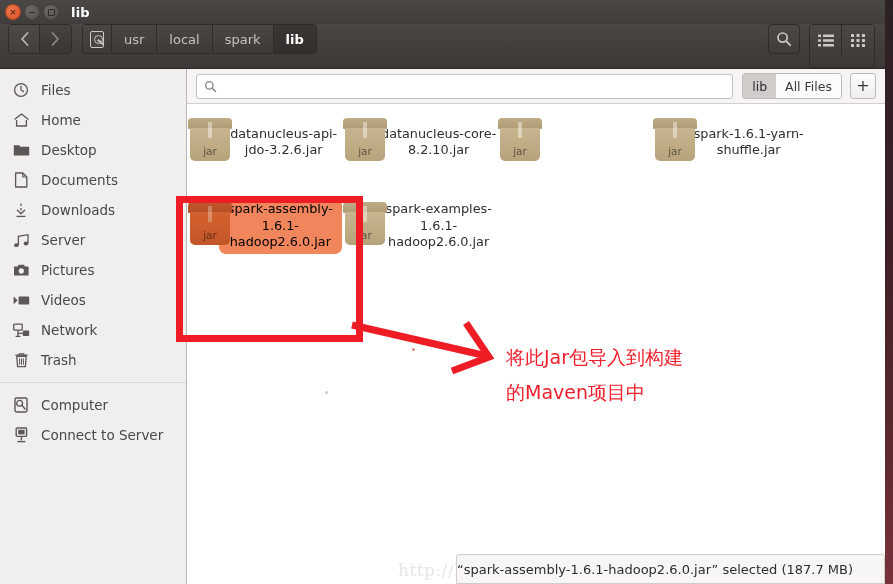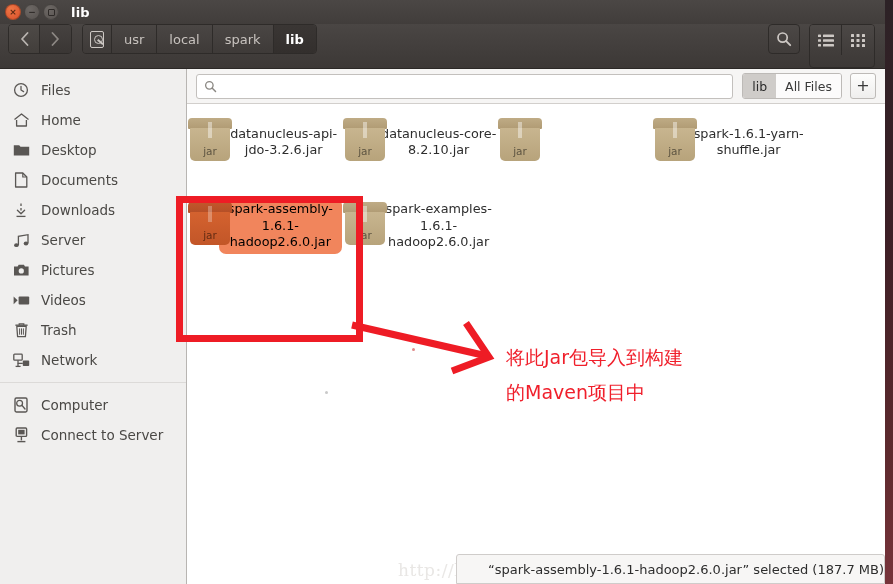--- a/index.html
+++ b/index.html
@@ -235,21 +235,21 @@
   .dot1 { position: absolute; left: 412px; top: 348px; width: 3px; height: 3px; background: #e08a8a; border-radius: 50%; }
   .dot2 { position: absolute; left: 325px; top: 391px; width: 3px; height: 3px; background: #c9c9c9; border-radius: 50%; }
 
   
   .statusbar {
     position: absolute; left: 456px; top: 554px;
     width: 429px; height: 30px;
     background: #f7f6f5;
     border: 1px solid #cfcccA;
     border-radius: 3px 3px 0 0;
-    display: flex; align-items: center; justify-content: flex-end;
+    display: flex; align-items: center; justify-content: flex-start;
     font-size: 13px; color: #2d2d2d;
   }
   .watermark {
     position: absolute; left: 398px; top: 560px;
     font-size: 17px; color: #e9e7e5;
     font-family: "DejaVu Serif", serif;
     letter-spacing: .5px;
     white-space: nowrap;
   }
   .bottomfill {
@@ -438,41 +438,41 @@
         <svg width="17" height="13" viewBox="0 0 17 13">
             <path d="M0.6 2.4 L4.6 6.3 L0.6 10.2 z" fill="#5a5754"></path>
             <rect x="5.6" y="2.6" width="10.6" height="7.8" rx="1" fill="#5a5754"></rect>
           </svg>
       </span>
       <span>Videos</span>
     </div>
 
     <div class="sbitem">
       <span class="sbico">
-        <svg width="15" height="16" viewBox="0 0 15 16">
-            <path d="M1.4 3.2 h12.2" stroke="#5a5754" stroke-width="1.4"></path>
-            <path d="M5.2 3.2 V1.8 h4.6 V3.2" stroke="#5a5754" stroke-width="1.2" fill="none"></path>
-            <path d="M2.8 4.3 h9.4 l-0.8 10.4 h-7.8 z" stroke="#5a5754" stroke-width="1.3" fill="none" stroke-linejoin="round"></path>
-            <path d="M5.6 6.4 V12.7 M7.5 6.4 V12.7 M9.4 6.4 V12.7" stroke="#5a5754" stroke-width="1"></path>
-          </svg>
-      </span>
-      <span>Trash</span>
-    </div>
-
-    <div class="sbitem">
-      <span class="sbico">
         <svg width="17" height="15" viewBox="0 0 17 15">
             <rect x="0.8" y="1.2" width="8.4" height="6" rx=".8" stroke="#5a5754" stroke-width="1.3" fill="none"></rect>
             <rect x="9.8" y="7.6" width="6.4" height="5.4" rx=".8" fill="#5a5754"></rect>
             <path d="M5 7.2 V10.4 h4.8" stroke="#5a5754" stroke-width="1.3" fill="none"></path>
             <path d="M2.6 13.4 h5" stroke="#5a5754" stroke-width="1.3"></path>
             <path d="M5 10.4 V13.4" stroke="#5a5754" stroke-width="1.3"></path>
           </svg>
       </span>
       <span>Network</span>
+    </div>
+
+    <div class="sbitem">
+      <span class="sbico">
+        <svg width="15" height="16" viewBox="0 0 15 16">
+            <path d="M1.4 3.2 h12.2" stroke="#5a5754" stroke-width="1.4"></path>
+            <path d="M5.2 3.2 V1.8 h4.6 V3.2" stroke="#5a5754" stroke-width="1.2" fill="none"></path>
+            <path d="M2.8 4.3 h9.4 l-0.8 10.4 h-7.8 z" stroke="#5a5754" stroke-width="1.3" fill="none" stroke-linejoin="round"></path>
+            <path d="M5.6 6.4 V12.7 M7.5 6.4 V12.7 M9.4 6.4 V12.7" stroke="#5a5754" stroke-width="1"></path>
+          </svg>
+      </span>
+      <span>Trash</span>
     </div>
 
     <div class="sbsep"></div>
 
     <div class="sbitem">
       <span class="sbico">
         <svg width="14" height="16" viewBox="0 0 14 16">
             <rect x="1" y="1" width="12" height="14" rx="1.4" stroke="#5a5754" stroke-width="1.4" fill="none"></rect>
             <circle cx="5.6" cy="6.2" r="2.9" stroke="#5a5754" stroke-width="1.3" fill="none"></circle>
             <path d="M8 8.4 L11 12" stroke="#5a5754" stroke-width="1.4" stroke-linecap="round"></path>

